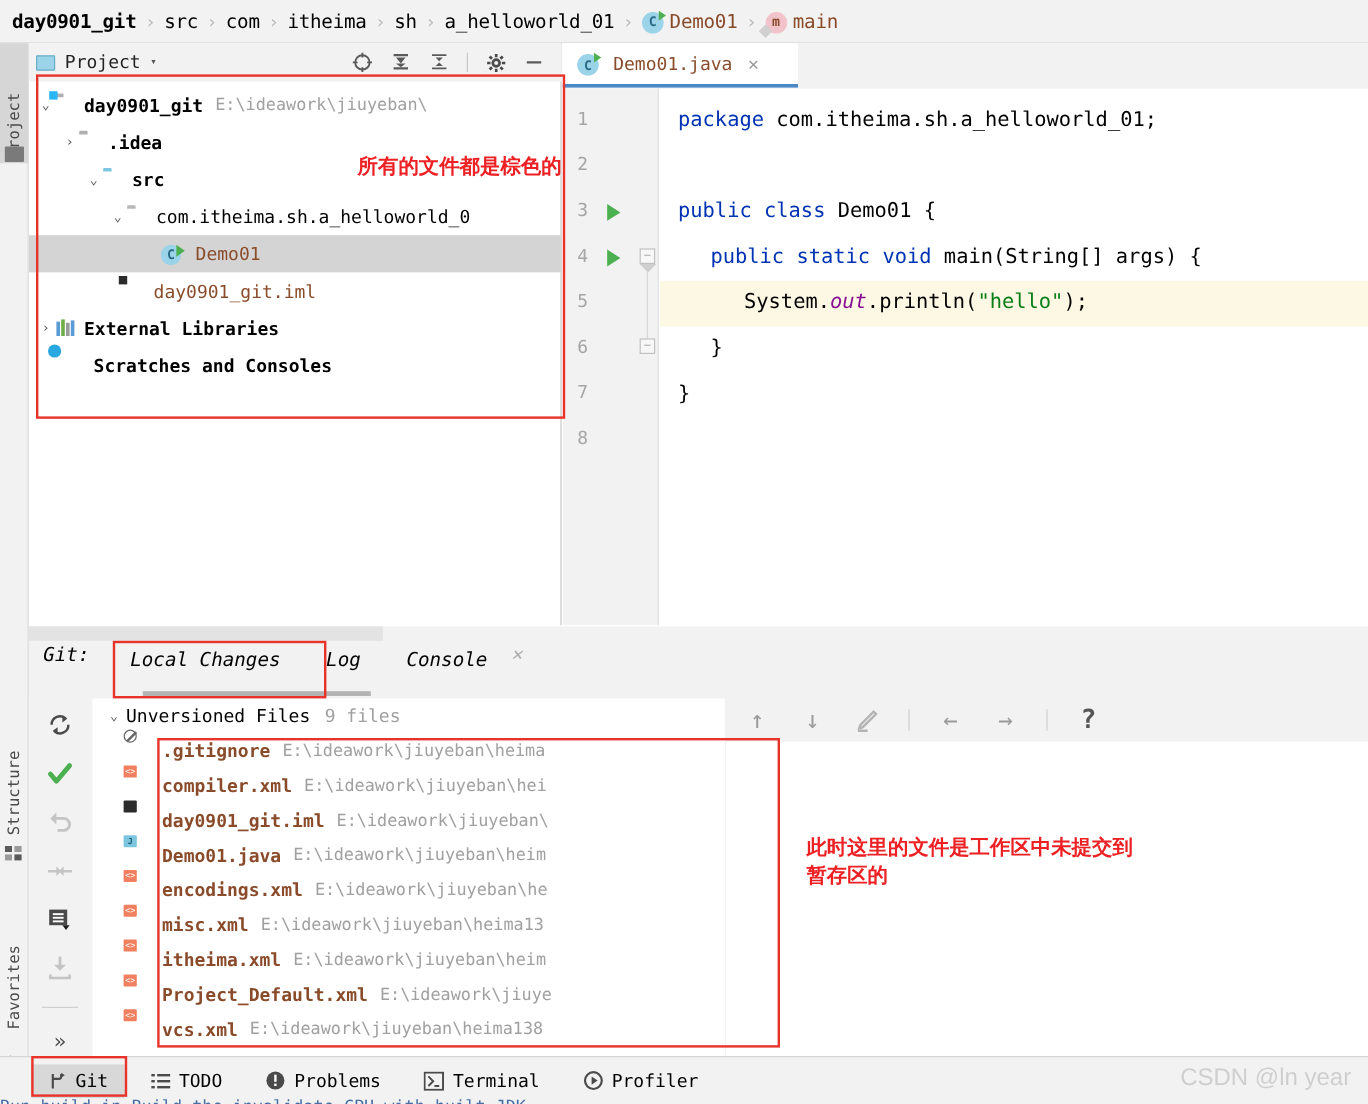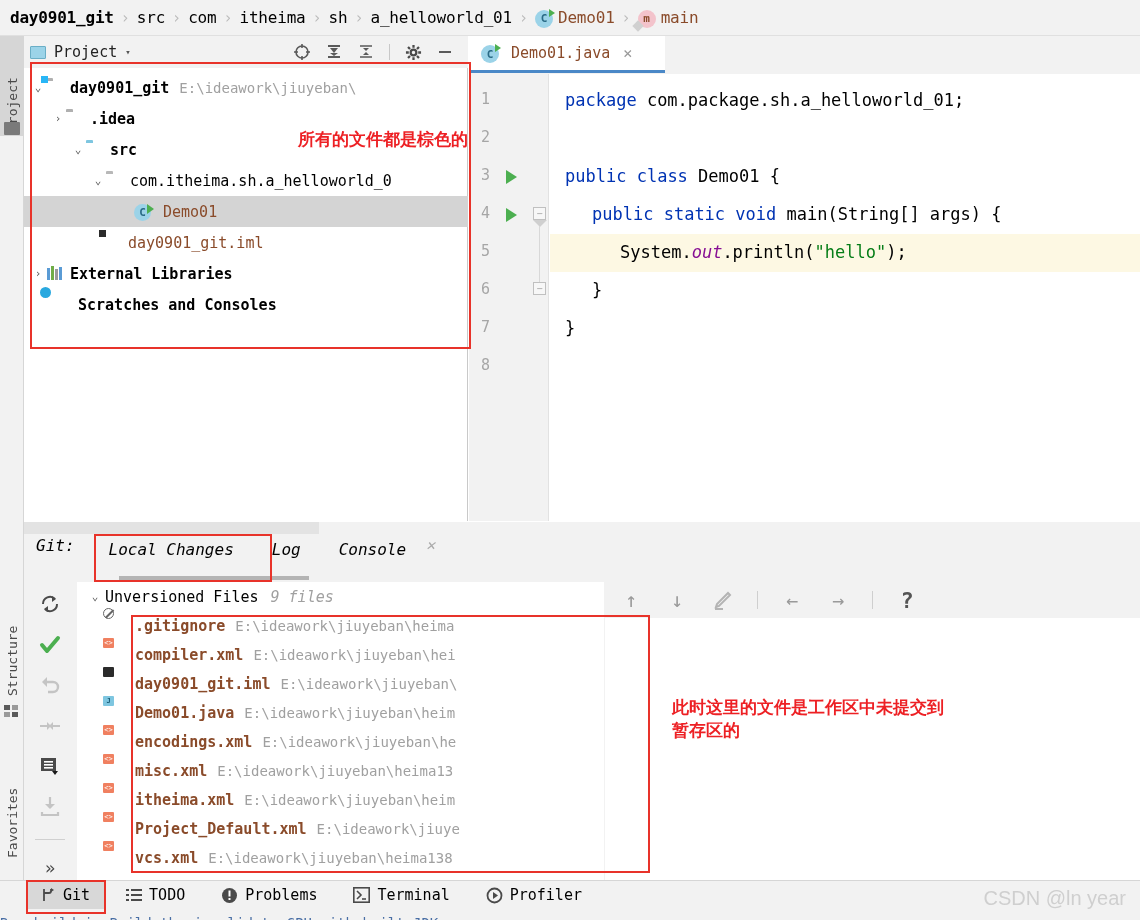--- a/index.html
+++ b/index.html
@@ -181,21 +181,21 @@
   .gt-ico { width: 26px; height: 26px; display:flex; align-items:center; justify-content:center; color:#5a5a5a;}
 
   .changes-list {
     position: absolute; left: 53px; top: 60px; width: 527px; bottom: 0; background: #fff;
     overflow: hidden;
   }
   .grow { display: flex; align-items: center; height: 29px; padding-left: 6px; white-space: nowrap; font-size: 15px; }
   .garrow { width: 20px; color: #555; font-size: 11px; text-align:center; flex:0 0 20px;}
   .gname { color: #8a4b2a; font-weight: bold; }
   .gname-plain { color: #000; font-weight: normal; }
-  .gcount { color: #a0a0a0; margin-left: 12px; font-style: italic; }
+  .gcount { color: #a0a0a0; margin-left: 12px; }
   .gpath { color: #a0a0a0; margin-left: 10px; font-size: 14px; font-weight: normal; }
   .gfile-ico { width: 16px; height: 17px; margin-right: 8px; flex: 0 0 16px; position: relative; }
   .doc { width: 13px; height: 16px; background: #cfcfcf; border-radius: 1px; position: relative; }
   .doc::before { content:""; position:absolute; left:2px; top:2px; width:8px; height:2px; background:#fff;}
   .badge { position:absolute; right:-3px; bottom:-2px; width:11px; height:10px; border-radius:1px;
            font-size:7px; color:#fff; display:flex; align-items:center; justify-content:center; }
   .badge-xml { background:#f08060; }
   .badge-java { background:#7ec6e0; color:#1a5c75; font-weight:bold; }
   .badge-iml { background:#2b2b2b; }
   .badge-ignore { background:transparent; border:1.5px solid #666; border-radius:50%; width:11px;height:11px;}
@@ -205,21 +205,21 @@
   .git-right-toolbar { position: absolute; left: 0; top: 0; height: 36px; display: flex; align-items: center; gap: 22px; padding-left: 14px;}
   .gr-ico { color: #9a9a9a; font-size: 20px; display:flex; align-items:center; justify-content:center; width:24px; height:24px;}
   .gr-div { width: 1px; height: 18px; background: #cfcfcf; }
   .gr-help { color:#555; font-weight:bold; font-size:22px;}
   .git-right-body { position:absolute; left:0; top:36px; right:0; bottom:0; background:#fff;}
 
   
   .statusbar {
     position: absolute; left: 0; top: 880px; width: 1140px; height: 40px;
     background: #f2f2f2; border-top: 1px solid #d6d6d6;
-    display: flex; align-items: flex-start; padding-left: 26px; gap: 0;
+    display: flex; align-items: center; padding-left: 26px; gap: 0;
   }
   .sbitem { display: flex; align-items: center; gap: 7px; font-size: 15px; color: #000; padding: 5px 14px; margin-right: 8px;}
   .sbitem.active { background: #d8d8d8; }
   .watermark { position: absolute; right: 14px; top: 887px; color: #cfcfcf; font-size: 20px;
                font-family: "Liberation Sans", sans-serif; }
   .bottomline { position:absolute; left:0; top:915px; width:1140px; height:5px; overflow:hidden;
                 color:#4a6fa5; font-size:14px; white-space:nowrap;}
 
   
   .redbox { position: absolute; border: 2px solid #e8332a; pointer-events: none; }
@@ -410,21 +410,21 @@
       <div class="runarrow" style="top:96px;"></div>
       <div class="runarrow" style="top:134px;"></div>
       <div class="fold tri" style="top:133px;">−</div>
       <div class="foldline" style="top:152px; height:58px;"></div>
       <div class="fold" style="top:208px;">−</div>
     </div>
 
     <div class="code-area">
       <div class="hl-line" style="top:160px;"></div>
 
-      <div class="cline" style="top:16px; left:15px;"><span class="kw">package</span><span class="ident"> com.package.sh.a_helloworld_01;</span></div>
+      <div class="cline" style="top:16px; left:15px;"><span class="kw">package</span><span class="ident"> com.itheima.sh.a_helloworld_01;</span></div>
 
       <div class="cline" style="top:92px; left:15px;"><span class="kw">public</span><span> </span><span class="kw">class</span><span> </span><span class="cls-name">Demo01</span><span> </span><span>{</span></div>
 
       <div class="cline" style="top:130px; left:42px;"><span class="kw">public</span><span> </span><span class="kw">static</span><span> </span><span class="kw">void</span><span> </span><span class="ident">main</span><span class="ident">(String[] args) {</span></div>
 
       <div class="cline" style="top:168px; left:70px;"><span class="ident">System.</span><span class="fld-static">out</span><span class="ident">.println(</span><span class="str">"hello"</span><span class="ident">);</span></div>
 
       <div class="cline" style="top:206px; left:42px;"><span>}</span></div>
 
       <div class="cline" style="top:244px; left:15px;"><span>}</span></div>

